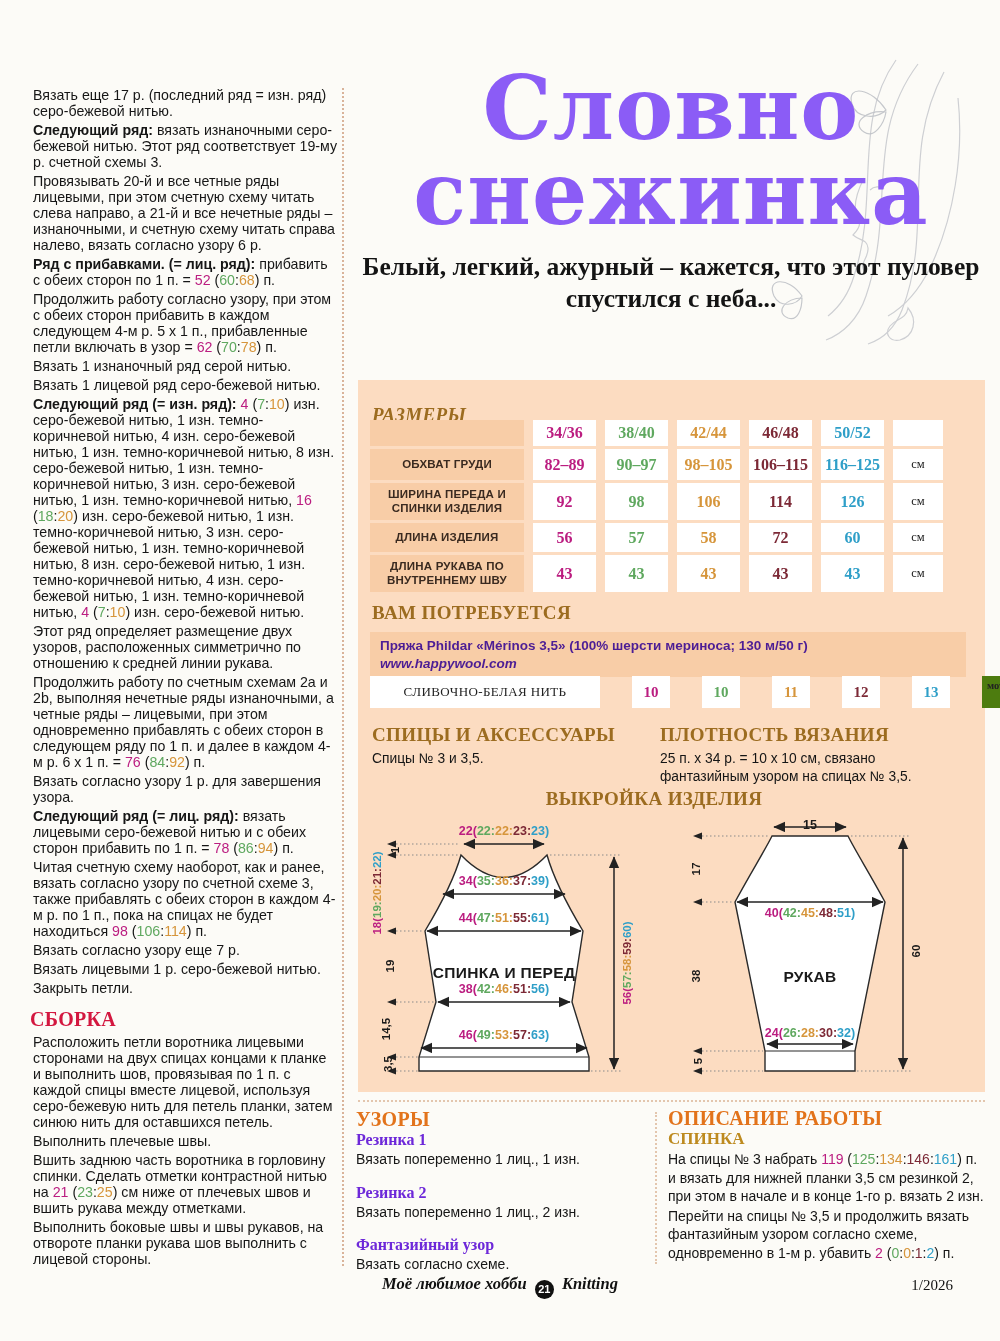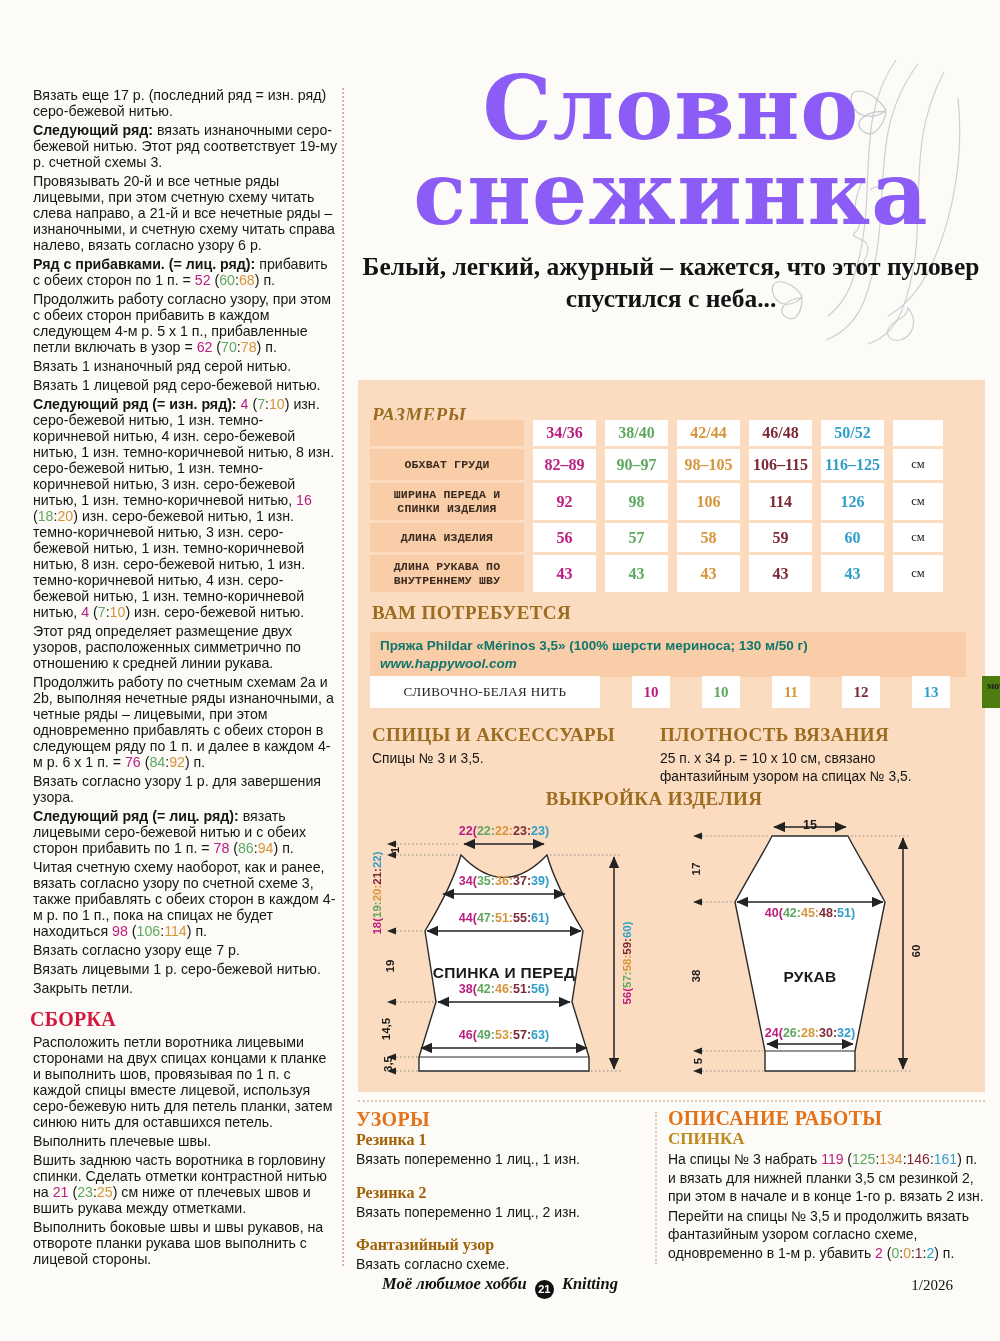--- a/index.html
+++ b/index.html
@@ -22,32 +22,32 @@
   .subtitle{font-family:"Liberation Serif",serif;font-weight:700;font-size:25.5px;line-height:1.26;
             text-align:center;color:#141414;margin-top:14px;}
   
   .panel{position:absolute;left:358px;top:380px;width:627px;height:712px;background:#fcdcc1;}
   .h-gold{position:absolute;font-family:"Liberation Serif",serif;font-weight:700;color:#9c6c20;
           font-size:19px;letter-spacing:.4px;}
   
   .sizes-table{position:absolute;left:12px;top:40px;display:flex;flex-direction:column;gap:3px;}
   .t-row{display:flex;gap:9px;}
   .t-label{width:154px;background:#f8cda7;display:flex;align-items:center;justify-content:center;
-           text-align:center;font-family:Liberation Mono, monospace;font-weight:700;font-size:11.5px;
+           text-align:center;font-family:Liberation Sans, sans-serif;font-weight:700;font-size:11.5px;
            color:#3a2a20;line-height:1.2;letter-spacing:.2px;padding:0 4px;box-sizing:border-box;}
   .t-cell{width:63px;background:#fff;display:flex;align-items:center;justify-content:center;
           font-family:"Liberation Serif",serif;font-weight:700;font-size:16px;}
   .t-unit{width:50px;background:#fff;display:flex;align-items:center;justify-content:center;
           font-family:"Liberation Serif",serif;font-size:12.5px;color:#222;}
   .rh0{min-height:26px}.rh1{min-height:31px}.rh2{min-height:37px}.rh3{min-height:29px}.rh4{min-height:37px}
   .t-corner{background:#f8cda7}
   .t-blank{background:#fff}
   
   .yarn-bar{position:absolute;left:12px;top:252px;width:576px;background:#f8cda7;padding:5px 10px;
-            font-size:13.5px;font-weight:700;line-height:1.3;color:#0f766e;}
+            font-size:13.5px;font-weight:700;line-height:1.3;color:#4c1d95;}
   .yarn-www{font-style:italic;}
   .yarn-row{position:absolute;left:12px;top:296px;display:flex;gap:32px;height:32px;}
   .y-label{width:230px;background:#fff;display:flex;align-items:center;justify-content:center;
            font-family:"Liberation Serif",serif;font-size:13px;letter-spacing:.4px;color:#222;}
   .y-cell{width:38px;background:#fff;display:flex;align-items:center;justify-content:center;
           font-family:"Liberation Serif",serif;font-weight:700;font-size:15px;}
   .y-unit{width:58px;background:#4d7c0f;display:flex;align-items:center;justify-content:center;
           text-align:center;font-family:"Liberation Serif",serif;font-weight:700;font-size:10.5px;
           line-height:1.15;color:#222;}
   .panel-text{position:absolute;font-size:13.8px;line-height:18px;color:#151515;}
@@ -56,21 +56,21 @@
   .dlab{position:absolute;transform:translateX(-50%);font-weight:700;font-size:12.5px;
         white-space:nowrap;color:#1a1a1a;}
   .vlab{position:absolute;transform:translate(-50%,-50%) rotate(-90deg);font-weight:700;
         font-size:11.5px;white-space:nowrap;color:#1a1a1a;}
   .dname{font-weight:700;font-size:15.5px;letter-spacing:.3px;margin-top:24px;}
   
   .divider-h{position:absolute;left:358px;top:1100px;width:627px;border-top:2px dotted #e3c6ae;}
   .patterns{position:absolute;left:356px;top:1108px;width:288px;}
   .h-orange{font-family:"Liberation Serif",serif;font-weight:700;color:#e2731b;font-size:20px;
             letter-spacing:.3px;margin:0;}
-  .h-sub{font-family:"Liberation Serif",serif;font-weight:700;color:#a16207;font-size:16px;margin:0;}
+  .h-sub{font-family:"Liberation Serif",serif;font-weight:700;color:#6d28d9;font-size:16px;margin:0;}
   .patterns .item{margin-bottom:15px;}
   .patterns .item p, .work p{margin:1px 0 0 0;font-size:14px;line-height:18.5px;}
   .divider-v2{position:absolute;left:655px;top:1112px;height:152px;border-left:2px dotted #e3c6ae;}
   .work{position:absolute;left:668px;top:1108px;width:318px;}
   
   .footer{position:absolute;left:0;top:1274px;width:1000px;text-align:center;
           font-family:"Liberation Serif",serif;font-style:italic;font-weight:700;font-size:16.5px;color:#111;}
   .badge{display:inline-flex;width:19px;height:19px;border-radius:50%;background:#111;color:#fff;
          align-items:center;justify-content:center;font-size:11px;font-weight:700;font-style:normal;
          font-family:"Liberation Sans",sans-serif;vertical-align:-4px;margin:0 4px;}
@@ -200,21 +200,21 @@
       <div class="t-cell">
           <span class="c-m">56</span>
         </div>
       <div class="t-cell">
           <span class="c-g">57</span>
         </div>
       <div class="t-cell">
           <span class="c-o">58</span>
         </div>
       <div class="t-cell">
-          <span class="c-r">59</span>
+          <span class="c-r">72</span>
         </div>
       <div class="t-cell">
           <span class="c-b">60</span>
         </div>
       <div class="t-unit">см</div>
     </div>
     <div class="t-row rh4">
       <div class="t-label">ДЛИНА РУКАВА ПО ВНУТРЕННЕМУ ШВУ</div>
       <div class="t-cell">
           <span class="c-m">43</span>

